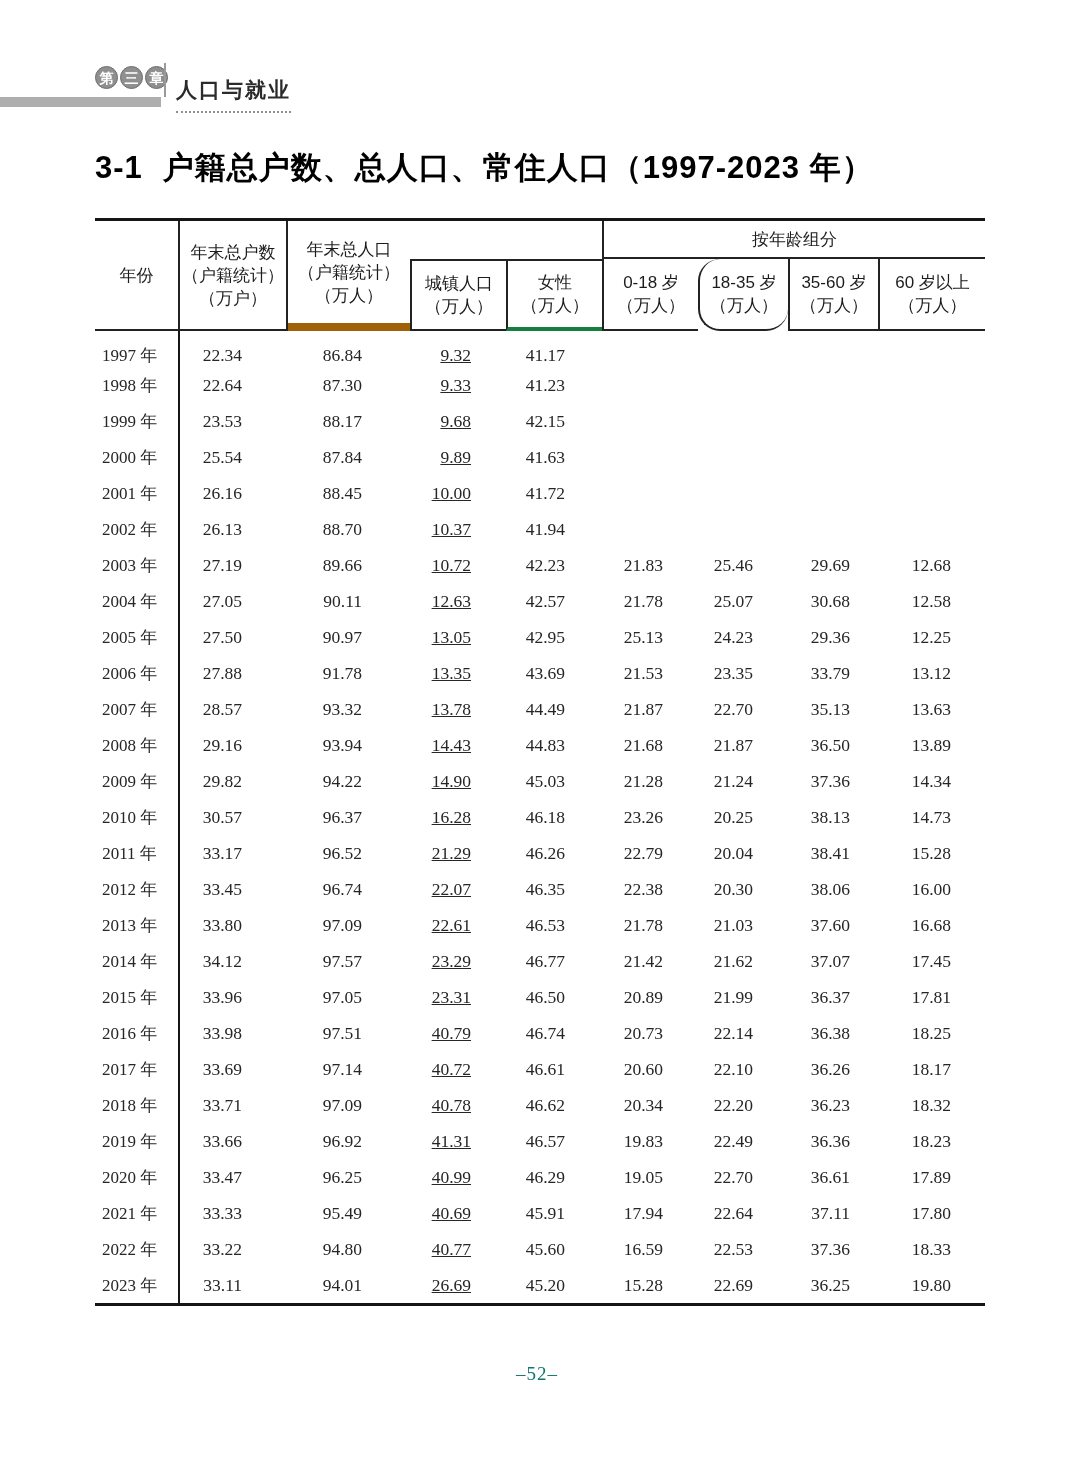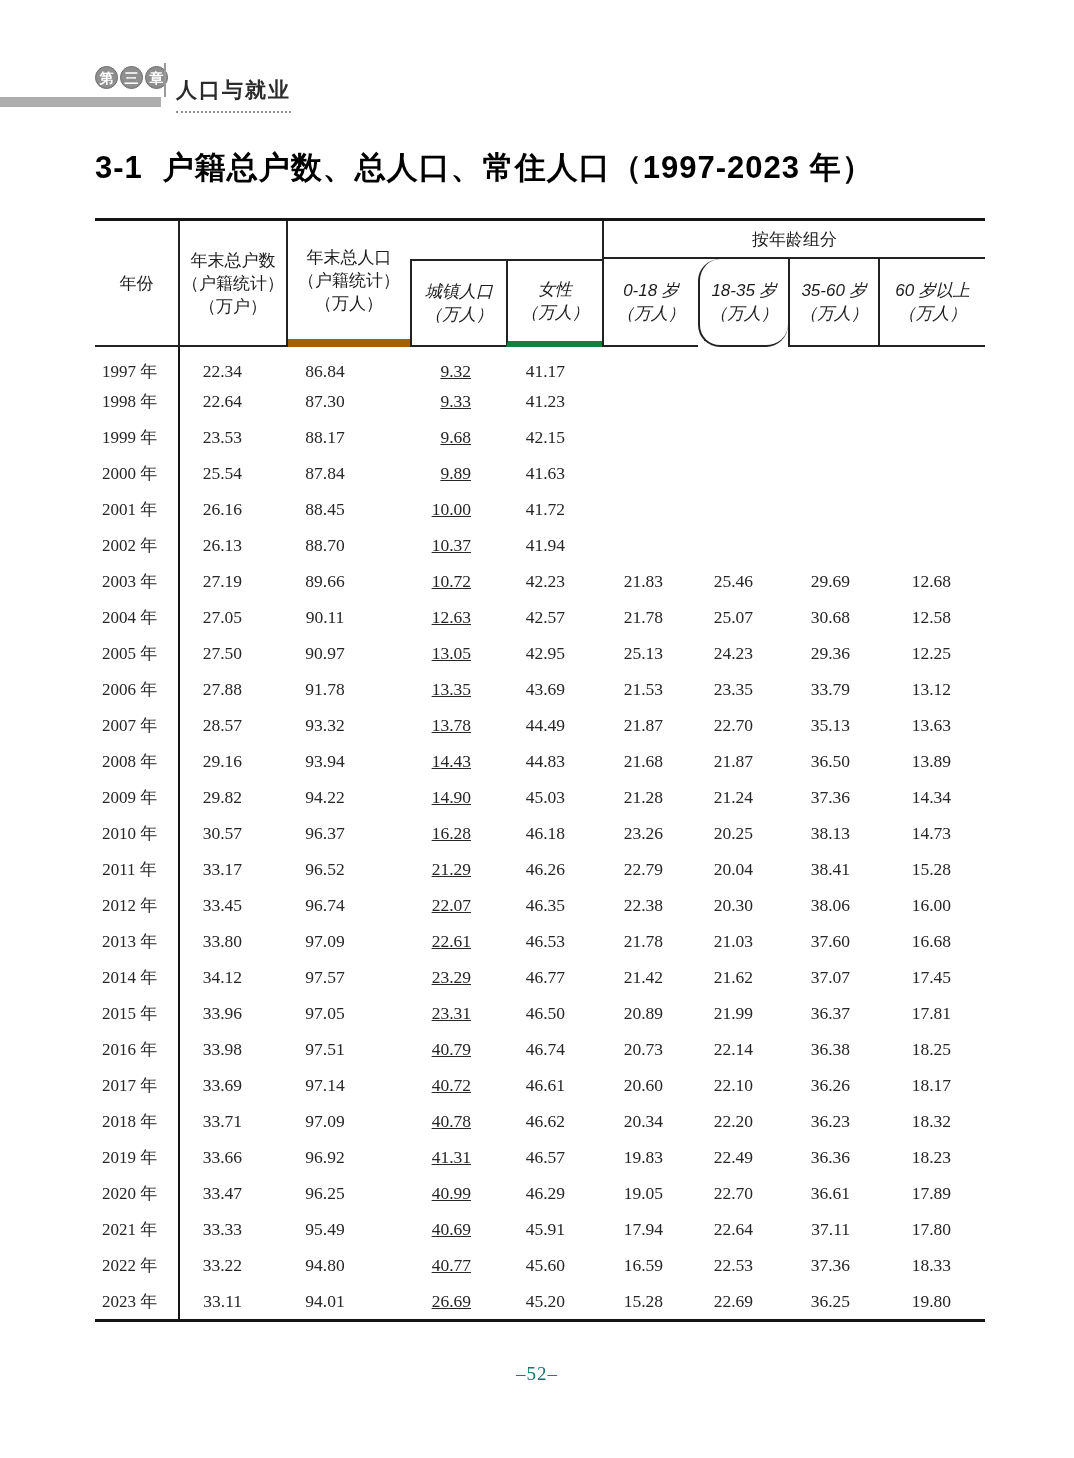--- a/index.html
+++ b/index.html
@@ -44,43 +44,43 @@
     border-top:3px solid #151515; border-bottom:3px solid #151515;
   }
   table.stat th, table.stat td { box-sizing:border-box; margin:0; }
 
   thead th {
     font-weight:normal; font-size:17px; color:#1c1c1c;
     line-height:23px; text-align:center; vertical-align:middle;
     padding:0;
   }
   tr.hrow1 { height:38px; }
-  tr.hrow2 { height:88px;font-style:italic; }
+  tr.hrow2 { height:72px; }
 
   th.h-year        { border-right:2px solid #222; border-bottom:2px solid #222; }
   th.h-households  { border-right:2px solid #222; border-bottom:2px solid #222; }
   th.h-totalpop    { border-bottom:8px solid #a16207; }
   th.h-spacer      { border:none; }
   th.h-ages        { border-left:2px solid #222; border-bottom:2px solid #222; }
   th.h-urban       { border-left:2px solid #222; border-top:2px solid #222; border-bottom:2px solid #222; }
-  th.h-female      { border-left:2px solid #222; border-top:2px solid #222; border-bottom:6px solid #15803d; }
+  th.h-female      { border-left:2px solid #222; border-top:2px solid #222; border-bottom:4px solid #15803d; }
   th.h-a1          { border-left:2px solid #222; border-bottom:2px solid #222; }
   th.h-a2          { border-left:2px solid #222; border-bottom:2px solid #222;border-radius:22px; }
   th.h-a3          { border-left:2px solid #222; border-bottom:2px solid #222; }
   th.h-a4          { border-left:2px solid #222; border-bottom:2px solid #222; }
 
   tbody td {
     height:36px; font-family:"Liberation Serif", serif;
     font-size:17.5px; color:#262626; padding:0;
     white-space:nowrap; overflow:hidden;
   }
   tbody td.c0 { border-right:2px solid #151515; text-align:center; padding-right:14px;
                 font-size:17px; }
   tbody td.c1 { text-align:right; padding-right:46px; }
-  tbody td.c2 { text-align:center; padding-right:48px; }
+  tbody td.c2 { text-align:right; padding-right:48px; }
   tbody td.c3 { text-align:right; padding-right:35px;text-decoration:underline; }
   tbody td.c4 { text-align:right; padding-right:37px; }
   tbody td.c5 { text-align:right; padding-right:35px; }
   tbody td.c6 { text-align:right; padding-right:35px; }
   tbody td.c7 { text-align:right; padding-right:28px; }
   tbody td.c8 { text-align:right; padding-right:34px; }
   tbody tr:first-child td { padding-top:12px; }
 
   
   .page-number {

